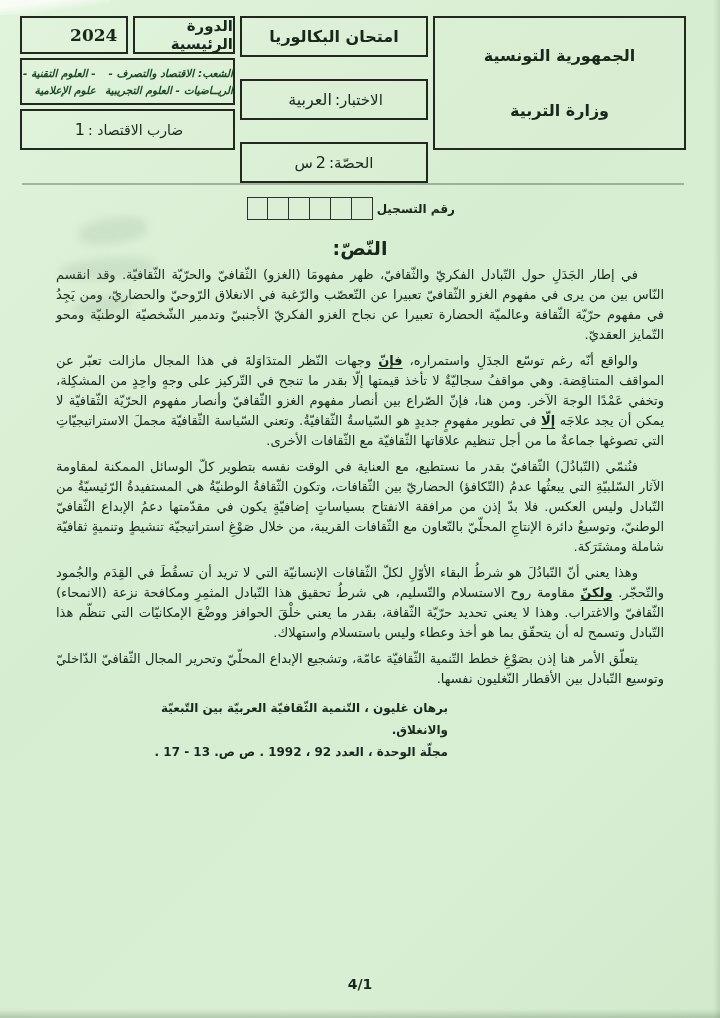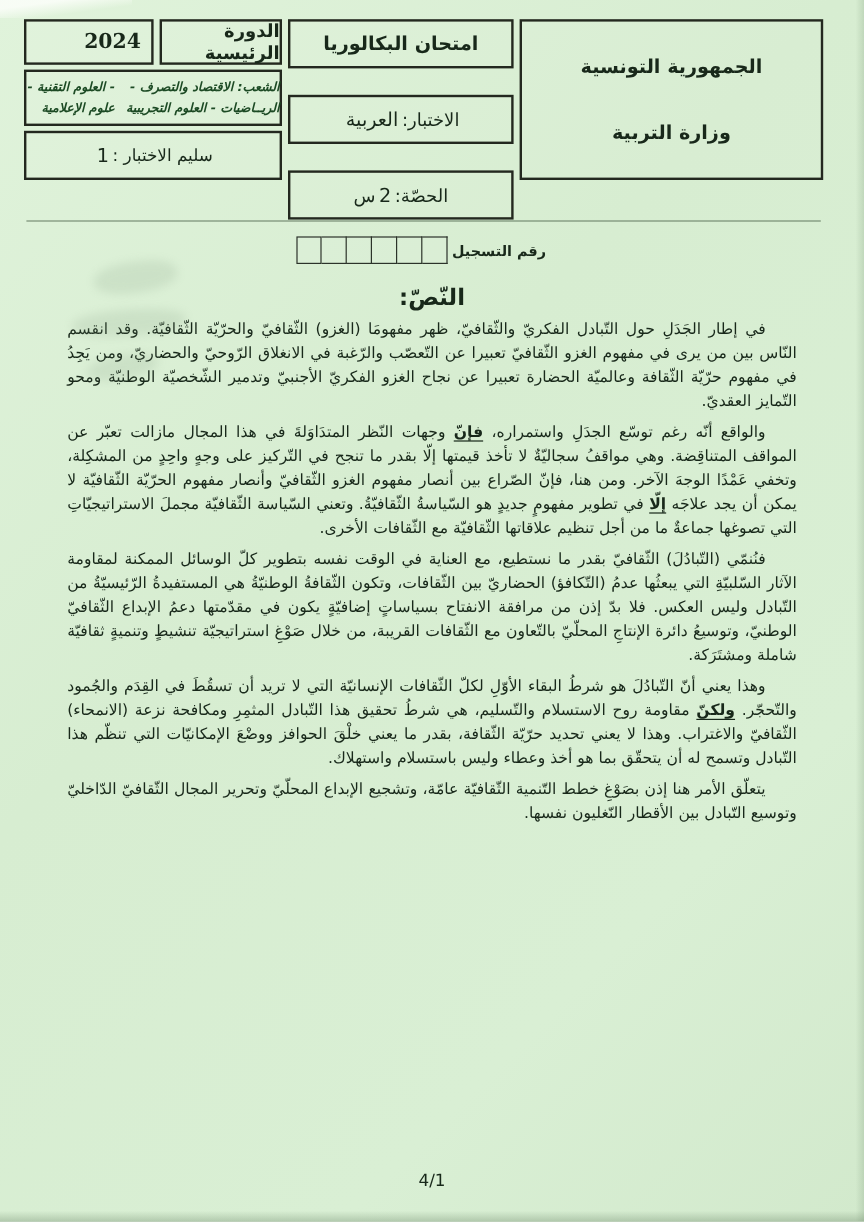--- a/index.html
+++ b/index.html
@@ -71,21 +71,21 @@
   }
   .text-body p{margin:0 0 6px 0;text-indent:26px;}
   .ul-bold{font-weight:bold;text-decoration:underline;text-underline-offset:3px;}
   .citation{
     width:342px;margin:8px 272px 0 0;
     font-size:12px;font-weight:600;line-height:22px;
     text-align:right;
   }
   .page-number{
     position:absolute;bottom:26px;left:0;right:0;
-    text-align:center;font-weight:normal;font-size:14px;direction:ltr;
+    text-align:center;font-weight:bold;font-size:14px;direction:ltr;
   }
 </style>
 </head>
 <body>
 
 <div class="paper" style="--ink: #18281a; --accent: #1c4a24;">
 
   <div class="corner-tl"></div>
   <div class="ghost g1"></div>
   <div class="ghost g2"></div>
@@ -113,21 +113,21 @@
     <div class="col-left">
       <div class="row1">
         <div class="cell session-cell">الدورة الرئيسية</div>
         <div class="cell year-cell">2024</div>
       </div>
       <div class="cell branches-cell">
         <div>الشعب: الاقتصاد والتصرف - الريــاضيات - العلوم التجريبية</div>
         <div>- العلوم التقنية - علوم الإعلامية</div>
       </div>
       <div class="cell coef-cell">
-        <span>سليم الاختبار :</span>
+        <span>ضارب الاقتصاد :</span>
         <span class="bold-val">1</span>
       </div>
     </div>
   </div>
 
   <div class="reg-row">
     <span class="reg-label">رقم التسجيل</span>
     <div class="reg-boxes" id="regboxes">
         <span class="reg-cell"></span>
         <span class="reg-cell"></span>
@@ -141,18 +141,22 @@
   <div class="text-heading">النّصّ:</div>
 
   <div class="text-body" id="paragraphs">
       <p><span>في إطار الجَدَلِ حول التّبادل الفكريّ والثّقافيّ، ظهر مفهومَا (الغزو) الثّقافيّ والحرّيّة الثّقافيّة. وقد انقسم النّاس بين من يرى في مفهوم الغزو الثّقافيّ تعبيرا عن التّعصّب والرّغبة في الانغلاق الرّوحيّ والحضاريّ، ومن يَجِدُ في مفهوم حرّيّة الثّقافة وعالميّة الحضارة تعبيرا عن نجاح الغزو الفكريّ الأجنبيّ وتدمير الشّخصيّة الوطنيّة ومحو التّمايز العقديّ.</span></p>
       <p><span>والواقع أنّه رغم توسّع الجدَلِ واستمراره، </span><span class="ul-bold">فإنّ</span><span> وجهات النّظر المتدَاوَلةَ في هذا المجال مازالت تعبّر عن المواقف المتناقِضة. وهي مواقفُ سجاليّةٌ لا تأخذ قيمتها إلّا بقدر ما تنجح في التّركيز على وجهٍ واحِدٍ من المشكِلة، وتخفي عَمْدًا الوجهَ الآخر. ومن هنا، فإنّ الصّراع بين أنصار مفهوم الغزو الثّقافيّ وأنصار مفهوم الحرّيّة الثّقافيّة لا يمكن أن يجد علاجَه </span><span class="ul-bold">إلّا</span><span> في تطوير مفهومٍ جديدٍ هو السّياسةُ الثّقافيّةُ. وتعني السّياسة الثّقافيّة مجملَ الاستراتيجيّاتِ التي تصوغها جماعةٌ ما من أجل تنظيم علاقاتها الثّقافيّة مع الثّقافات الأخرى.</span></p>
       <p><span>فنُنمّي (التّبادُلَ) الثّقافيّ بقدر ما نستطيع، مع العناية في الوقت نفسه بتطوير كلّ الوسائل الممكنة لمقاومة الآثار السّلبيّةِ التي يبعثُها عدمُ (التّكافؤ) الحضاريّ بين الثّقافات، وتكون الثّقافةُ الوطنيّةُ هي المستفيدةُ الرّئيسيّةُ من التّبادل وليس العكس. فلا بدّ إذن من مرافقة الانفتاح بسياساتٍ إضافيّةٍ يكون في مقدّمتها دعمُ الإبداع الثّقافيّ الوطنيّ، وتوسيعُ دائرة الإنتاجِ المحلّيّ بالتّعاون مع الثّقافات القريبة، من خلال صَوْغِ استراتيجيّة تنشيطٍ وتنميةٍ ثقافيّة شاملة ومشتَرَكة.</span></p>
       <p><span>وهذا يعني أنّ التّبادُلَ هو شرطُ البقاء الأوّلِ لكلّ الثّقافات الإنسانيّة التي لا تريد أن تسقُطَ في القِدَم والجُمود والتّحجّر. </span><span class="ul-bold">ولكنّ</span><span> مقاومة روح الاستسلام والتّسليم، هي شرطُ تحقيق هذا التّبادل المثمِرِ ومكافحة نزعة (الانمحاء) الثّقافيّ والاغتراب. وهذا لا يعني تحديد حرّيّة الثّقافة، بقدر ما يعني خلْقَ الحوافز ووضْعَ الإمكانيّات التي تنظّم هذا التّبادل وتسمح له أن يتحقّق بما هو أخذ وعطاء وليس باستسلام واستهلاك.</span></p>
       <p><span>يتعلّق الأمر هنا إذن بصَوْغِ خطط التّنمية الثّقافيّة عامّة، وتشجيع الإبداع المحلّيّ وتحرير المجال الثّقافيّ الدّاخليّ وتوسيع التّبادل بين الأقطار النّغليون نفسها.</span></p>
     </div>
 
+  <div class="citation">
+    <div>برهان غليون ، التّنمية الثّقافيّة العربيّة بين التّبعيّة والانغلاق.</div>
+    <div>مجلّة الوحدة ، العدد 92 ، 1992 . ص ص. 13 - 17 .</div>
+  </div>
 
   <div class="page-number">4/1</div>
 
   <div class="edge-bottom"></div>
   <div class="edge-right"></div>
 </div>
 
 </body></html>

